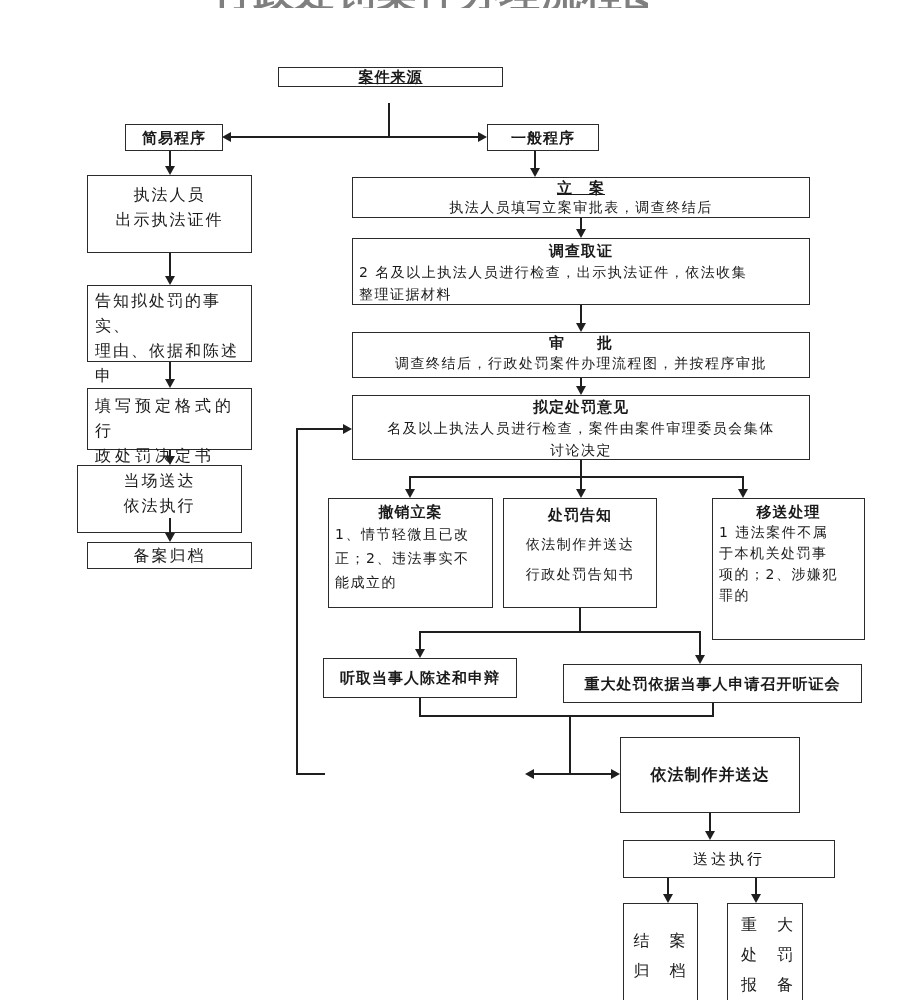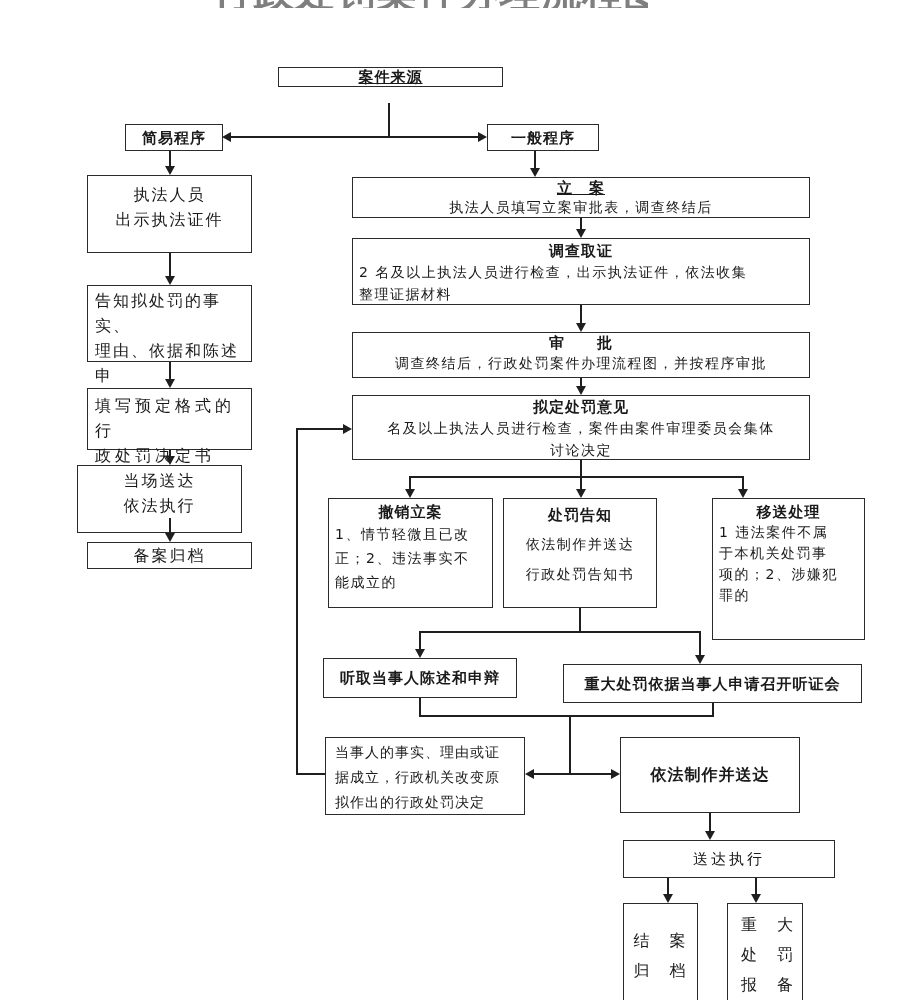--- a/index.html
+++ b/index.html
@@ -124,25 +124,20 @@
   </div>
 
   <div class="box flex-c" style="left:323px;top:658px;width:194px;height:40px;">
     <div class="t">听取当事人陈述和申辩</div>
   </div>
 
   <div class="box flex-c" style="left:563px;top:664px;width:299px;height:39px;">
     <div class="t">重大处罚依据当事人申请召开听证会</div>
   </div>
 
-  <div class="box" style="left:325px;top:737px;width:200px;height:78px;">
-    <div class="b l" style="line-height:25px;padding:2px 9px 0;letter-spacing:1px;">当事人的事实、理由或证
-据成立，行政机关改变原
-拟作出的行政处罚决定</div>
-  </div>
 
   <div class="box flex-c" style="left:620px;top:737px;width:180px;height:76px;">
     <div class="t" style="font-size:16px;">依法制作并送达</div>
   </div>
 
   <div class="box flex-c" style="left:623px;top:840px;width:212px;height:38px;">
     <div class="txt" style="font-size:15px;letter-spacing:3px;">送达执行</div>
   </div>
 
   <div class="box" style="left:623px;top:903px;width:75px;height:120px;">

